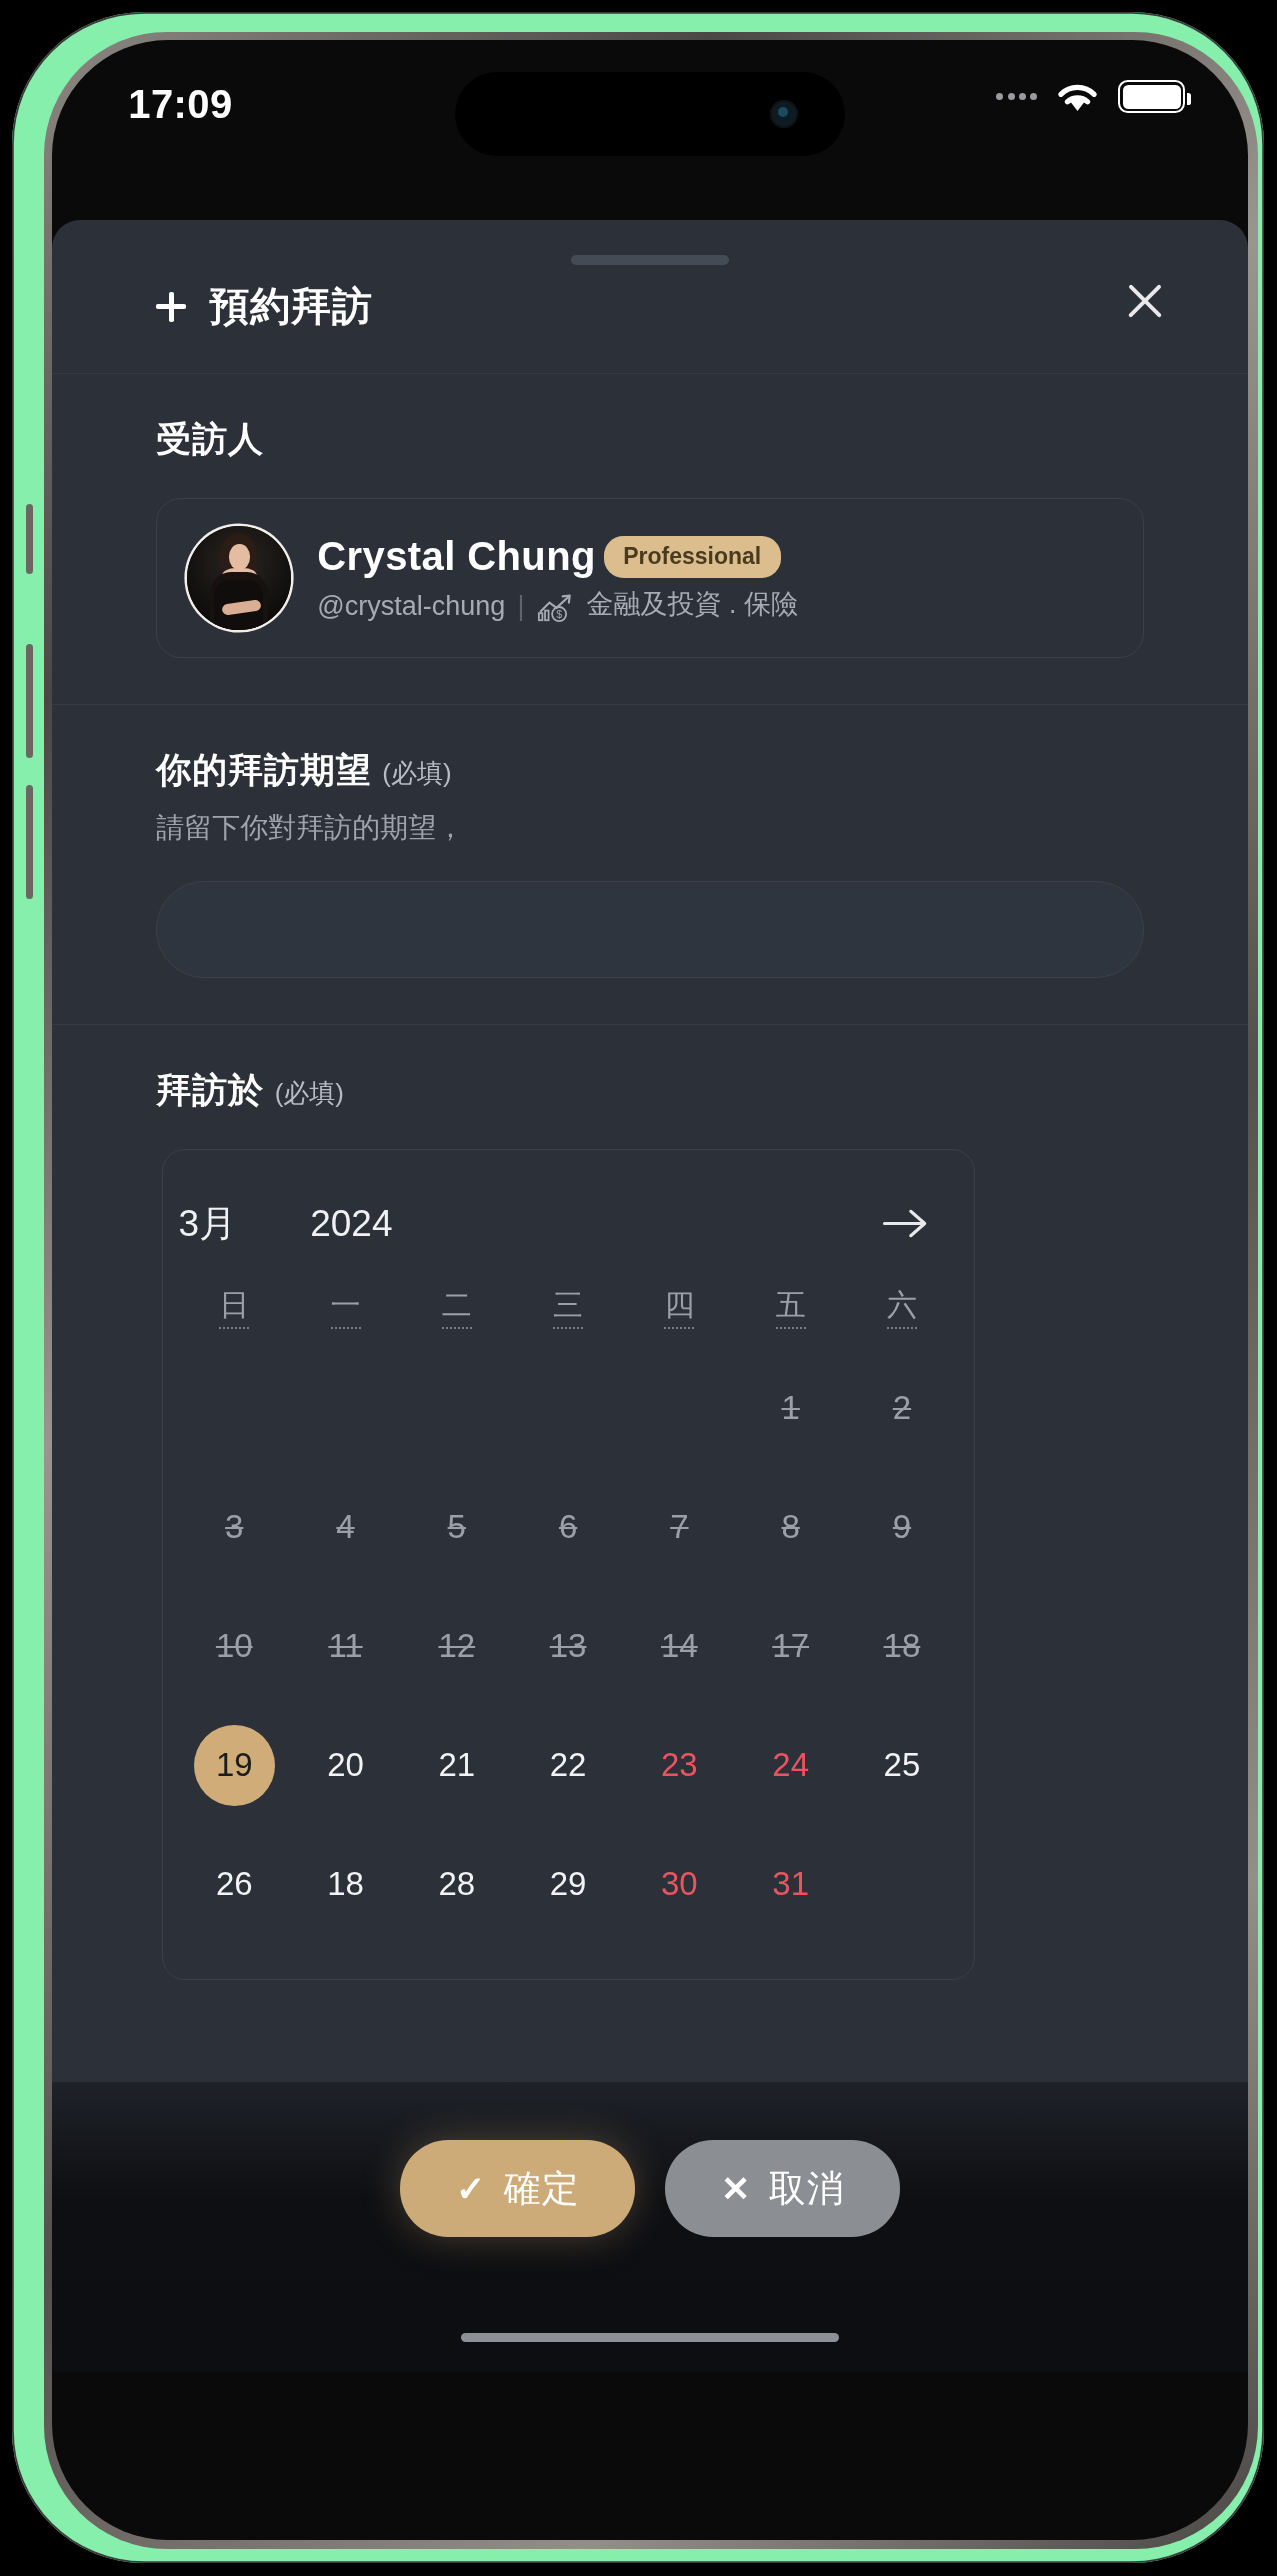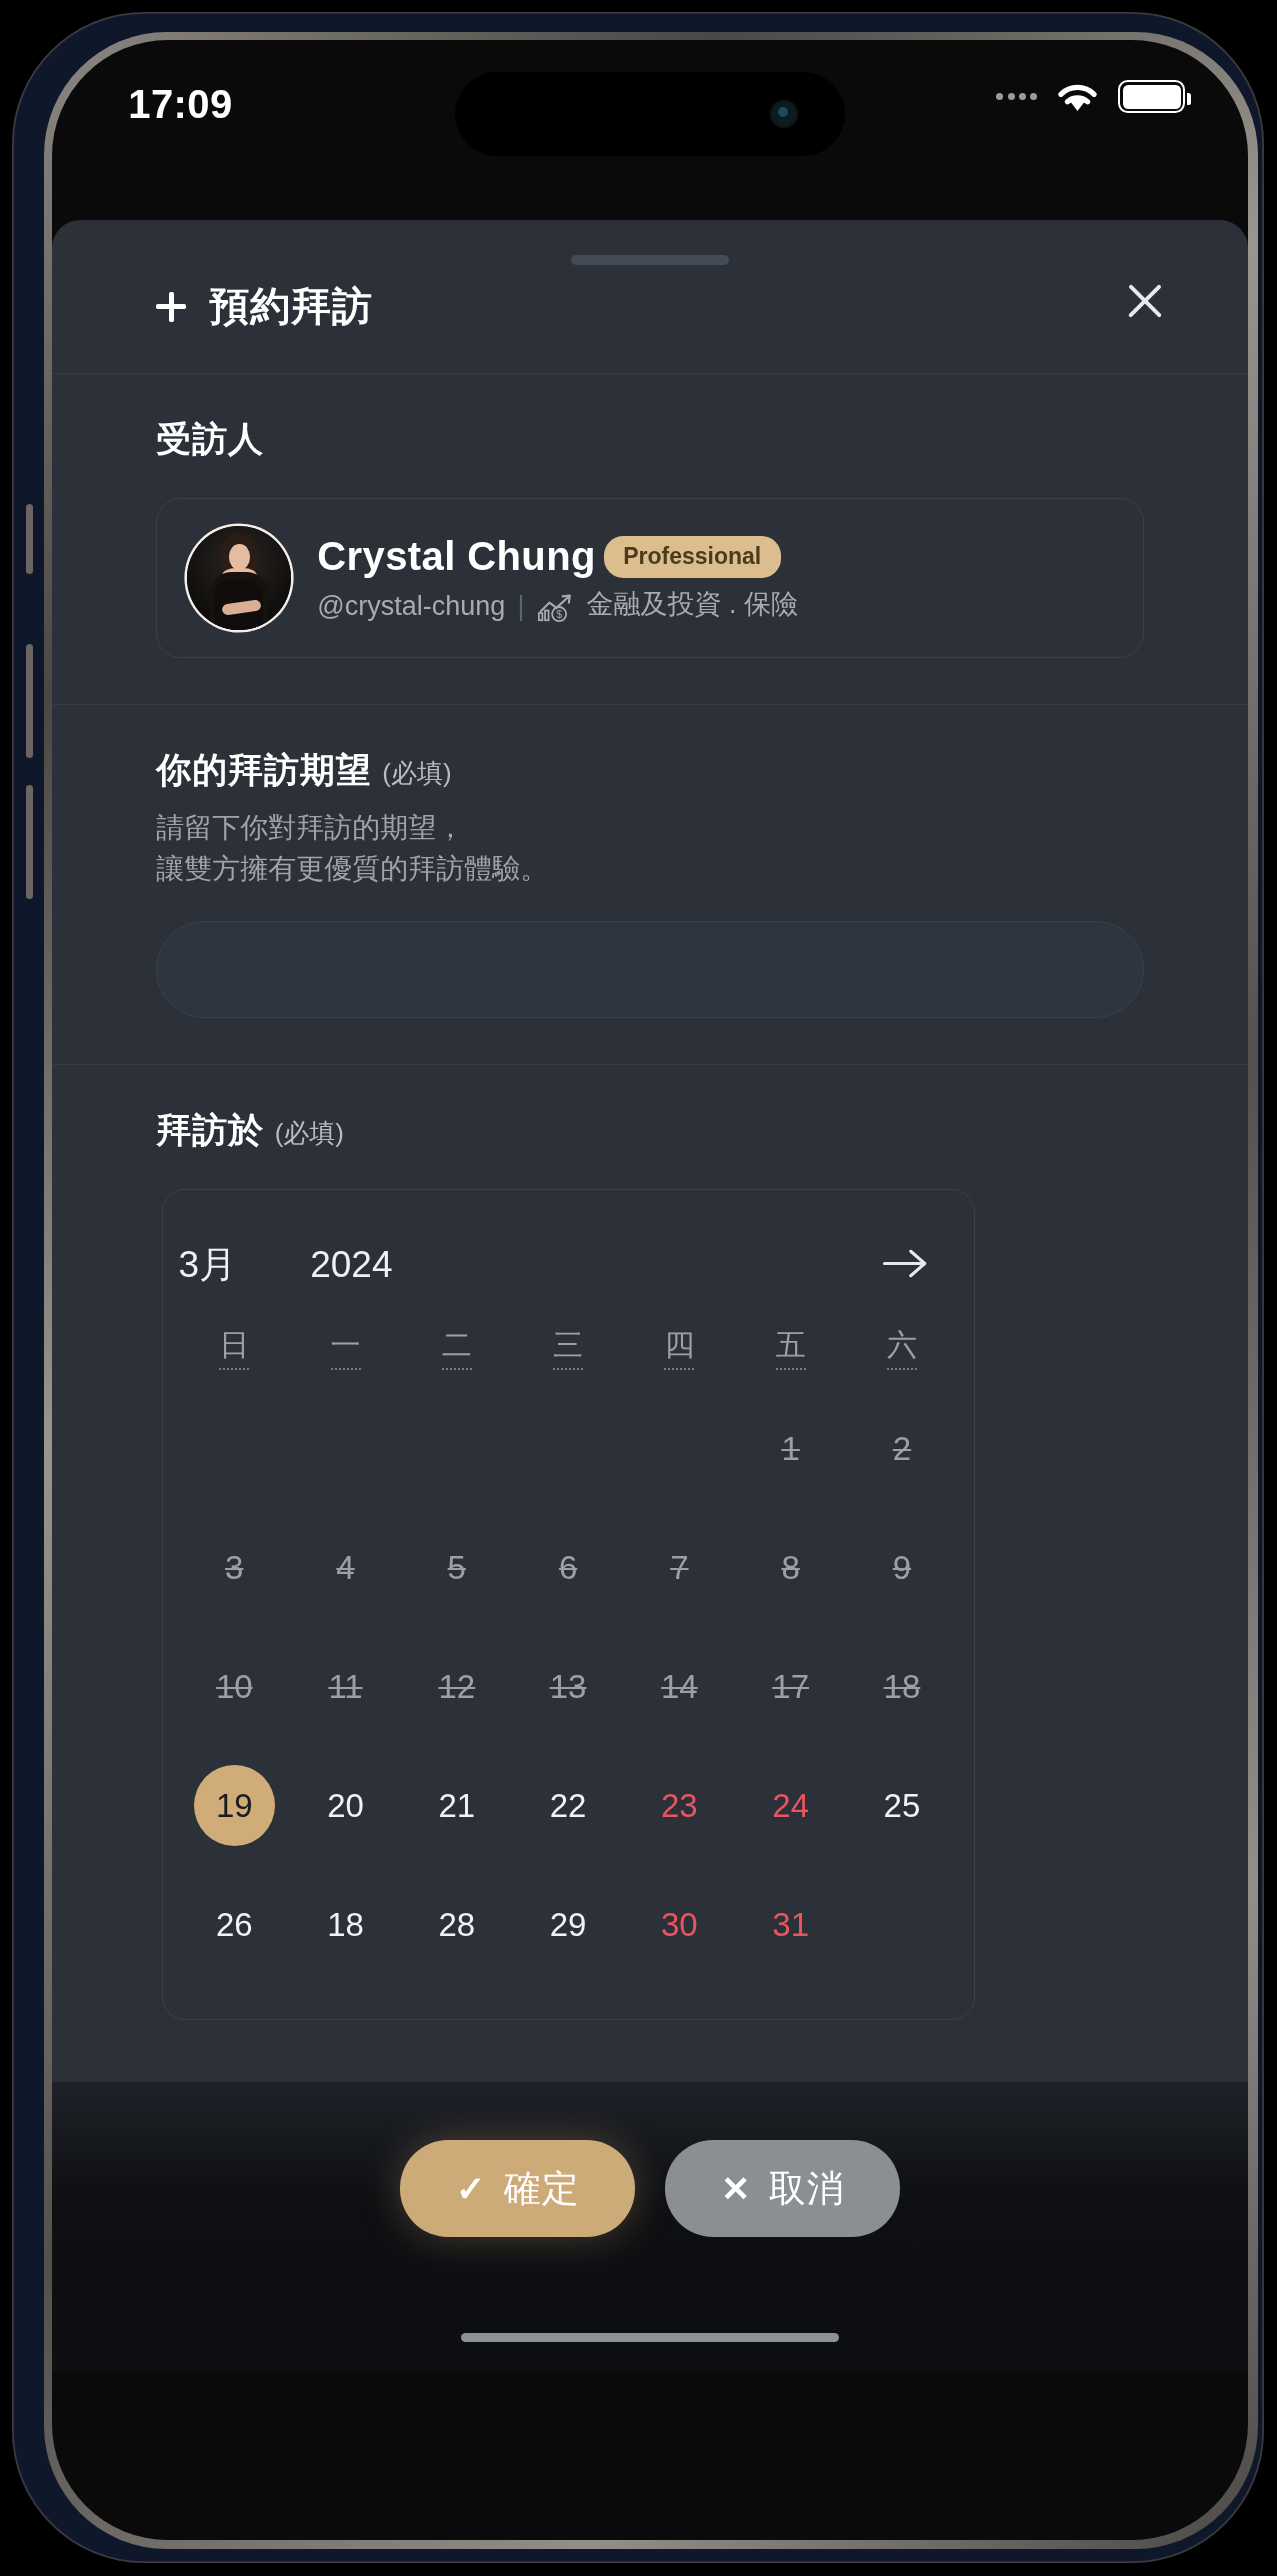--- a/index.html
+++ b/index.html
@@ -9,21 +9,21 @@
     font-family: "Liberation Sans", "DejaVu Sans", sans-serif;
     overflow: hidden;
   }
 
   
   #phone-frame {
     position: absolute;
     left: 12.3px; top: 12.3px;
     width: 1252px; height: 2551px;
     border-radius: 132px;
-    background: #0f172a;
+    background: #86efac;
     box-shadow: 0 0 0 1.8px #3a3a3c inset;
   }
   #phone-bezel {
     position: absolute;
     left: 32px; top: 19.3px;
     width: 1214px; height: 2517px;
     border-radius: 123px;
     background: #6f6a66;
     background: linear-gradient(135deg,#8d8882 0%, #4a4745 18%, #9a958f 38%, #54504d 60%, #938e88 82%, #4a4745 100%);
     padding: 8.8px;
@@ -355,21 +355,20 @@
         </div>
       </div>
 
       <div class="section">
         <div class="section-label">
           <span>你的拜訪期望</span>
           <span class="req">(必填)</span>
         </div>
         <div id="expect-desc">
           <div>請留下你對拜訪的期望，</div>
-          <div>讓雙方擁有更優質的拜訪體驗。</div>
         </div>
         <input id="expect-input" type="text" placeholder="" style="">
       </div>
 
       <div id="calendar-wrap">
         <div class="section-label">
           <span>拜訪於</span>
           <span class="req">(必填)</span>
         </div>
 

